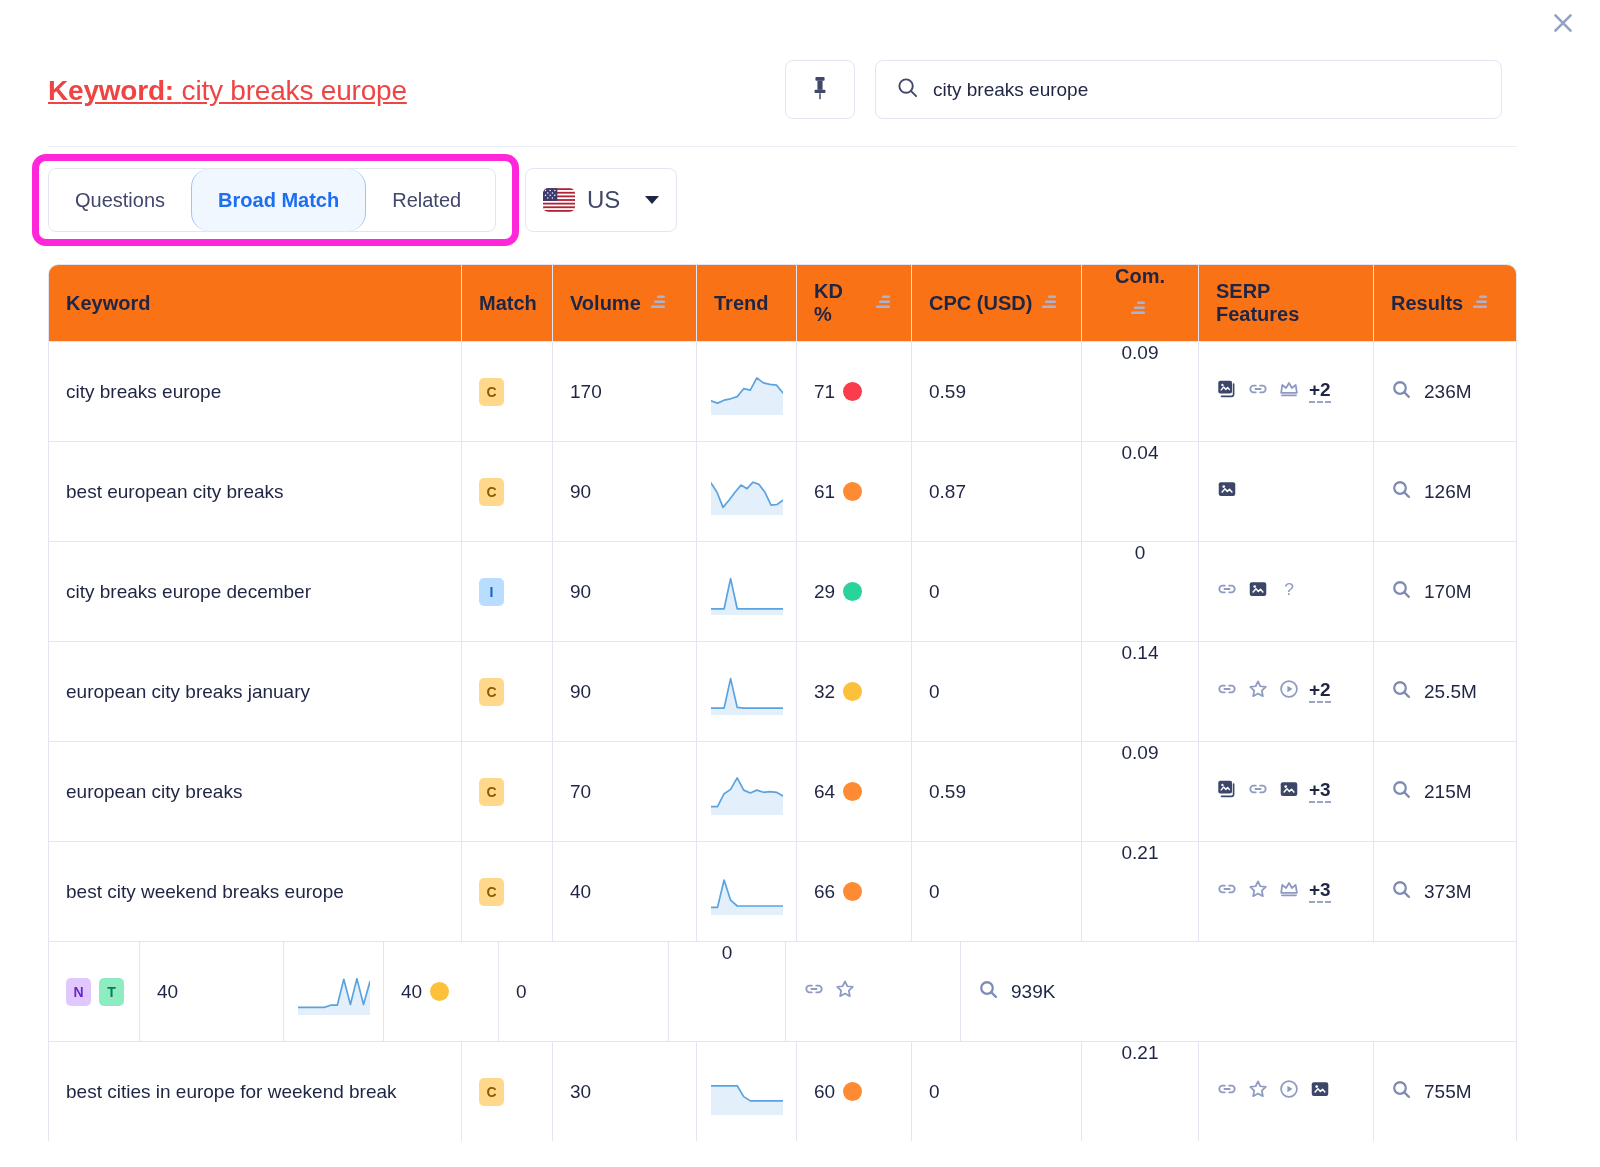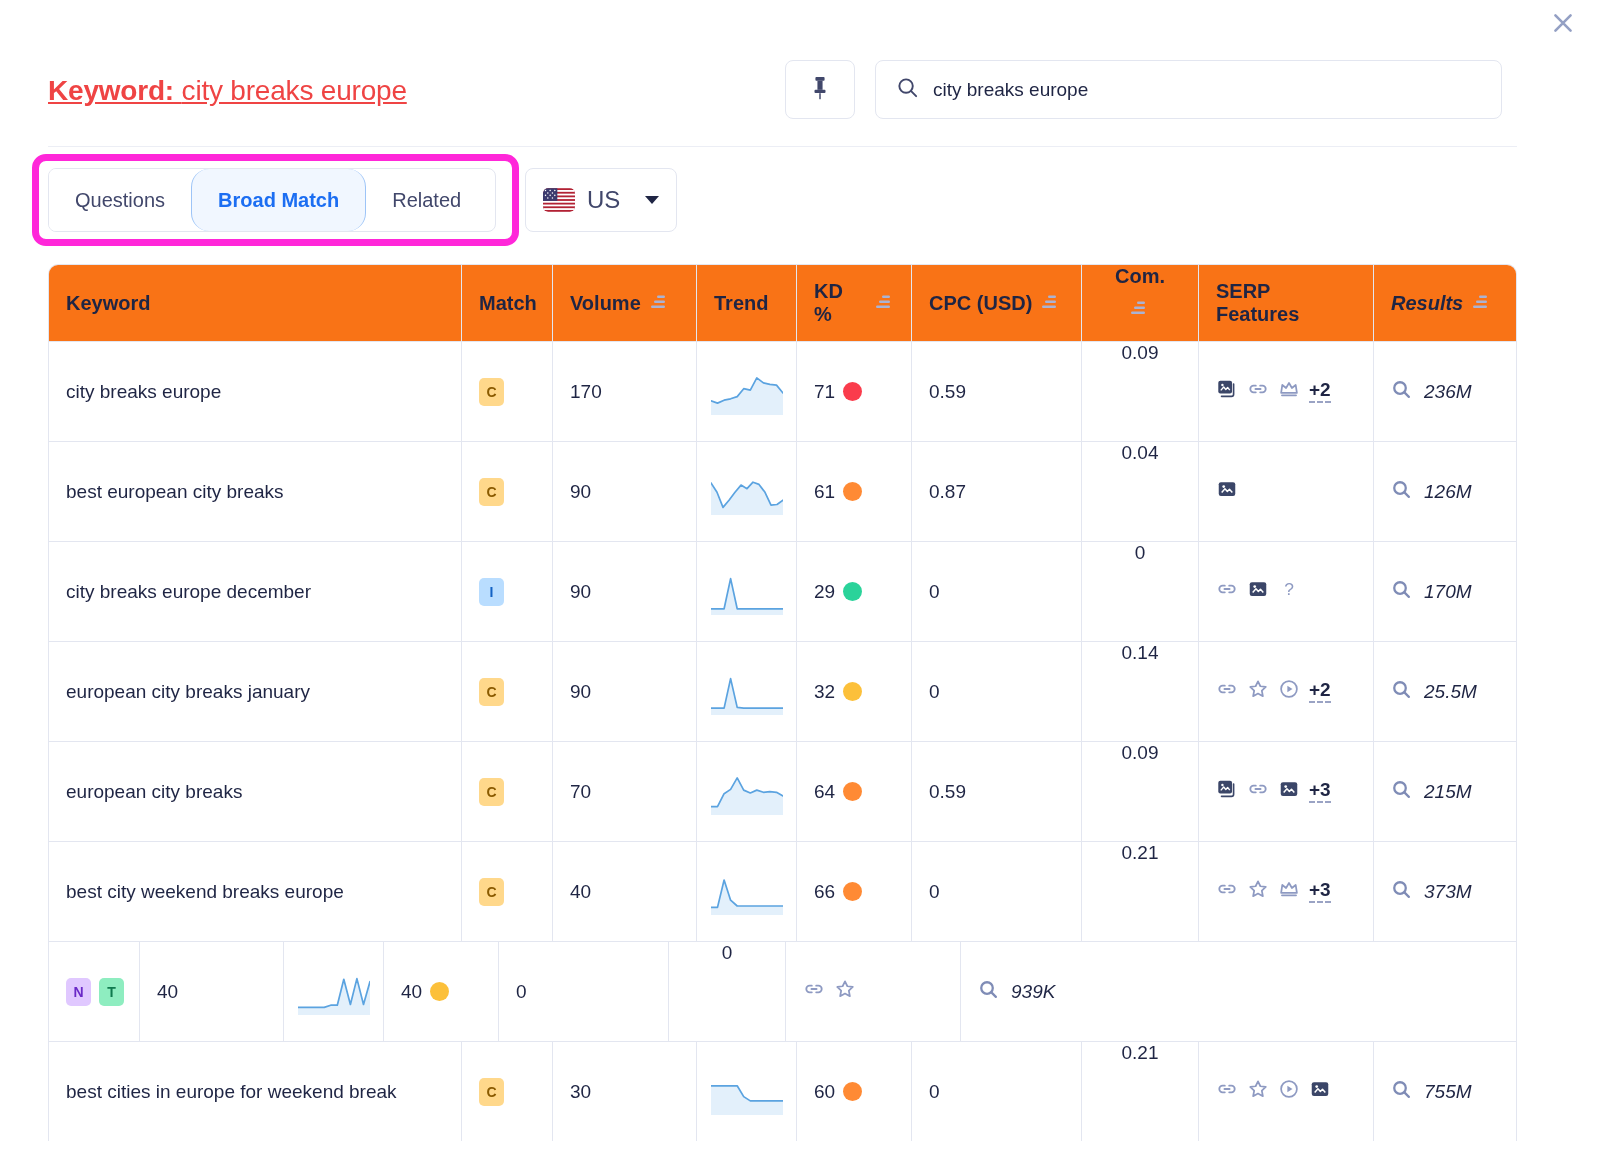--- a/index.html
+++ b/index.html
@@ -129,21 +129,21 @@
     font-size: 20px; font-weight: 700; color: #1f2544;
     display: flex; align-items: center; gap: 10px;
   }
   .tcell {
     border-right: 1px solid #e3e6f0;
     padding: 0 17px;
     display: flex; align-items: center;
     font-size: 19px; color: #1f2544;
     overflow: hidden;
   }
-  .tcell:last-child { border-right: none; font-style: italic; }
+  .tcell:last-child { border-right: none; }
   .tbody .trow { border-top: 1px solid #e3e6f0; height: 100px; }
 
   .c-keyword  { width: 413px; }
   .c-intent   { width: 91px; }
   .c-volume   { width: 144px; }
   .c-trend    { width: 100px; justify-content: center; padding: 0; }
   .c-kd       { width: 115px; gap: 8px; }
   .c-cpc      { width: 170px; }
   .c-com      { width: 117px; flex-direction: column; }
   .c-serp     { width: 175px; gap: 8px; }

